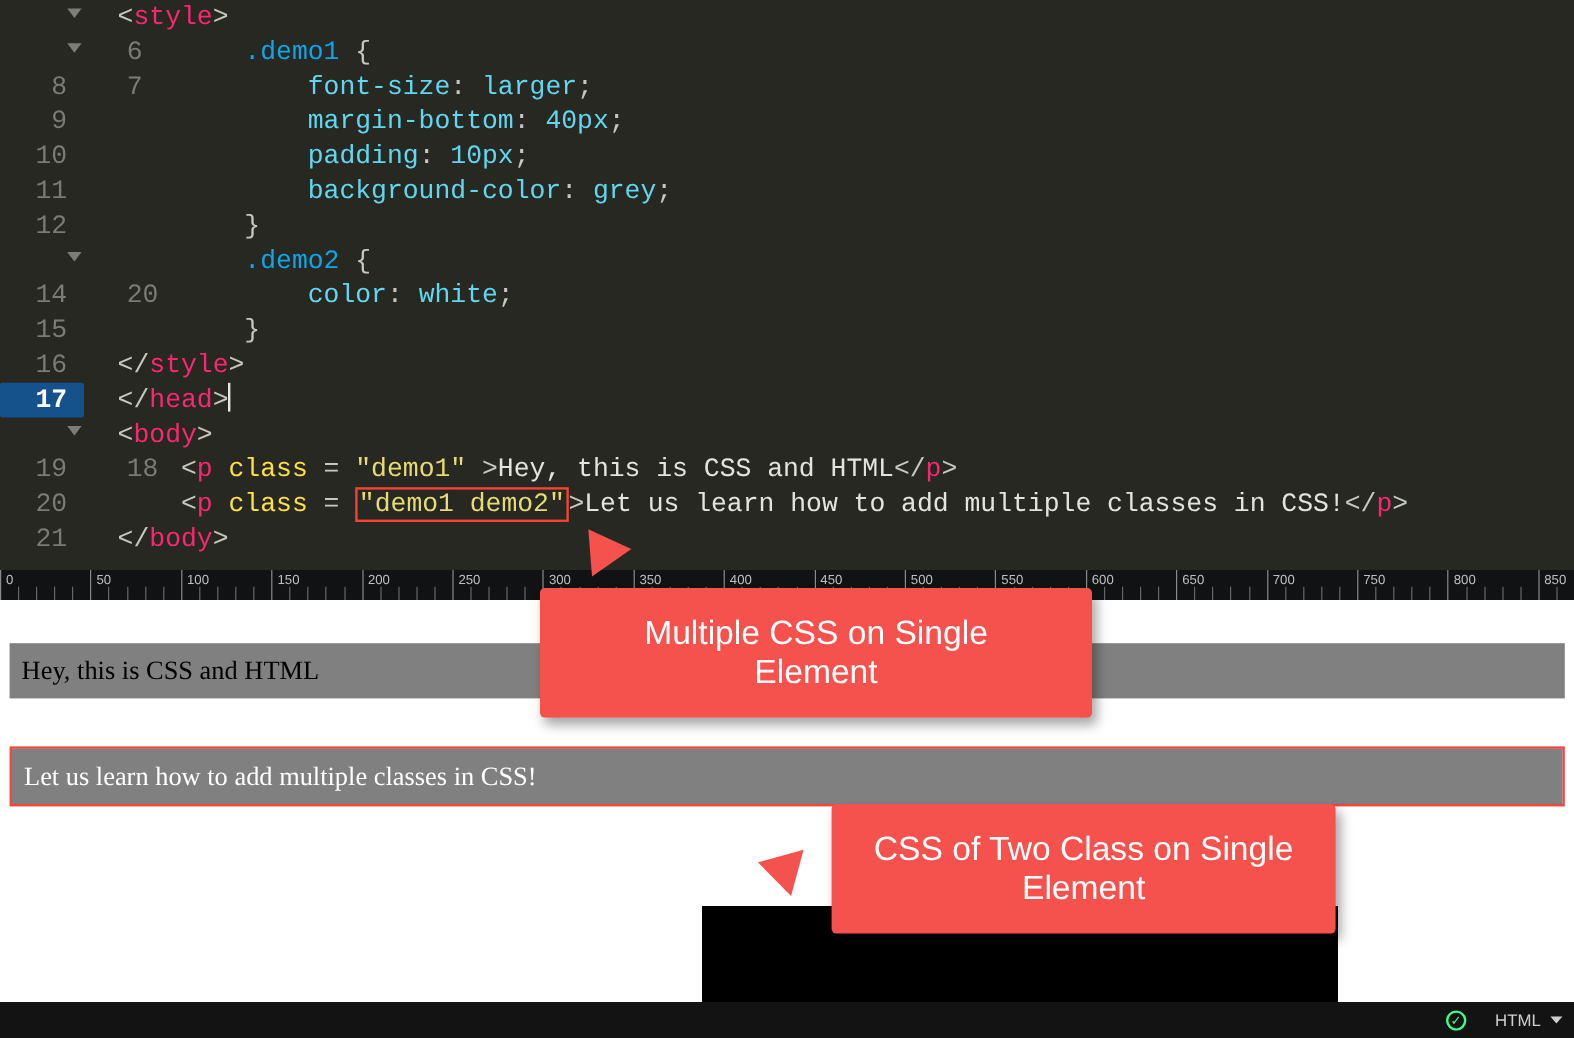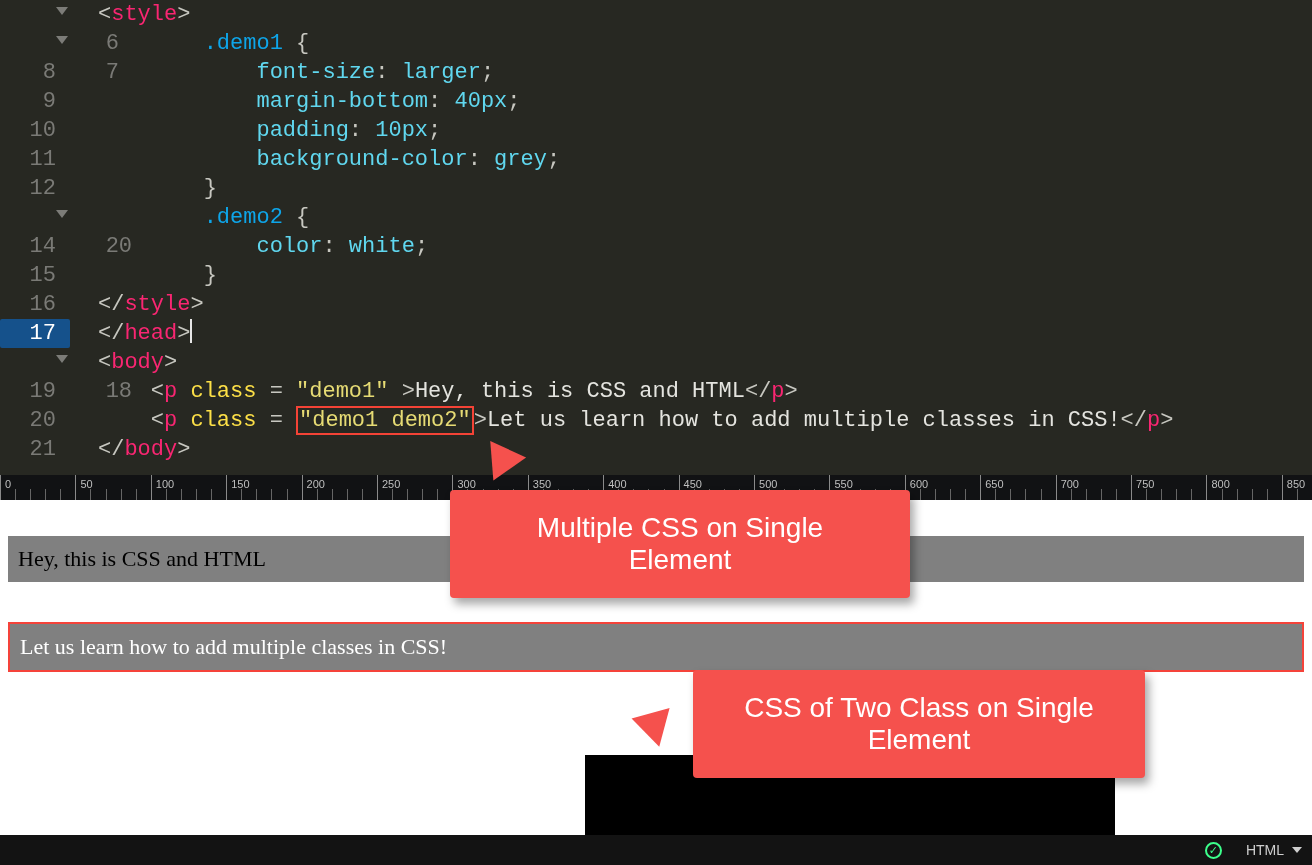--- a/index.html
+++ b/index.html
@@ -12,21 +12,21 @@
   .editor {
     background:#272822; color:#ccc; width:100%; height:475px;
     font-size:22px; line-height:29px; position:relative;
   }
   .code-lines { position:absolute; top:0; left:0; right:0; }
   .line { display:flex; height:29px; white-space:pre; }
   .gut {
     width:70px; text-align:right; padding-right:14px;
     color:#7a7a76; user-select:none; position:relative;
   }
-  .gut.active { background:#15518b; color:#fff; border-radius:2px; }
+  .gut.active { background:#15518b; color:#fff; border-radius:2px;font-weight:bold; }
   .gut .fold {
     position:absolute; right:2px; top:7px; width:0; height:0;
     border-left:6px solid transparent; border-right:6px solid transparent;
     border-top:8px solid #7c7c78;
   }
   .code { padding-left:28px; }
   .cursor { display:inline-block; width:2px; height:24px;
     background:#e6e6e6; vertical-align:-4px; }
   
   .t-tag   { color:#f92672; }
@@ -335,21 +335,21 @@
 <div class="arrow" style="left:480px; top:438px; transform:rotate(-35deg);">
     <span></span>
   </div>
 <div class="callout" style="left:450px; top:490px; width:460px;">
   <span>Multiple CSS on Single</span><br><span>Element</span>
 </div>
 
 <div class="arrow" style="left:628px; top:706px; transform:rotate(-75deg);">
     <span></span>
   </div>
-<div class="callout" style="left:693px; top:670px; width:452px;">
+<div class="callout" style="left:693px; top:670px; width:420px;">
   <span>CSS of Two Class on Single</span><br><span>Element</span>
 </div>
 
 <div class="status">
   <div class="ok">✓</div>
   <div class="lang">
     <span>HTML</span>
     <span class="chev"></span>
   </div>
 </div>

